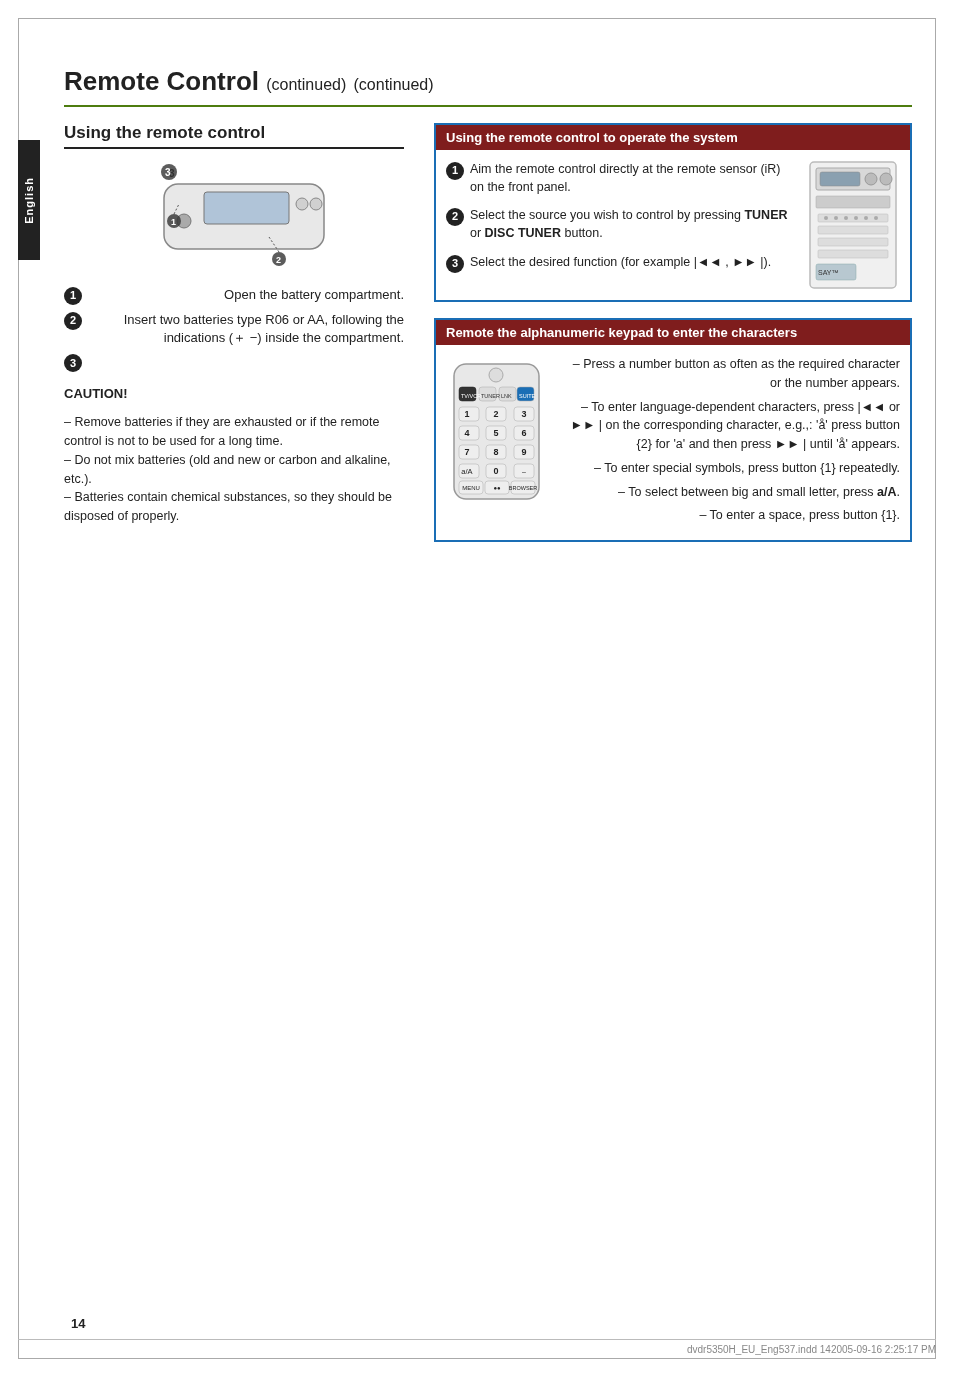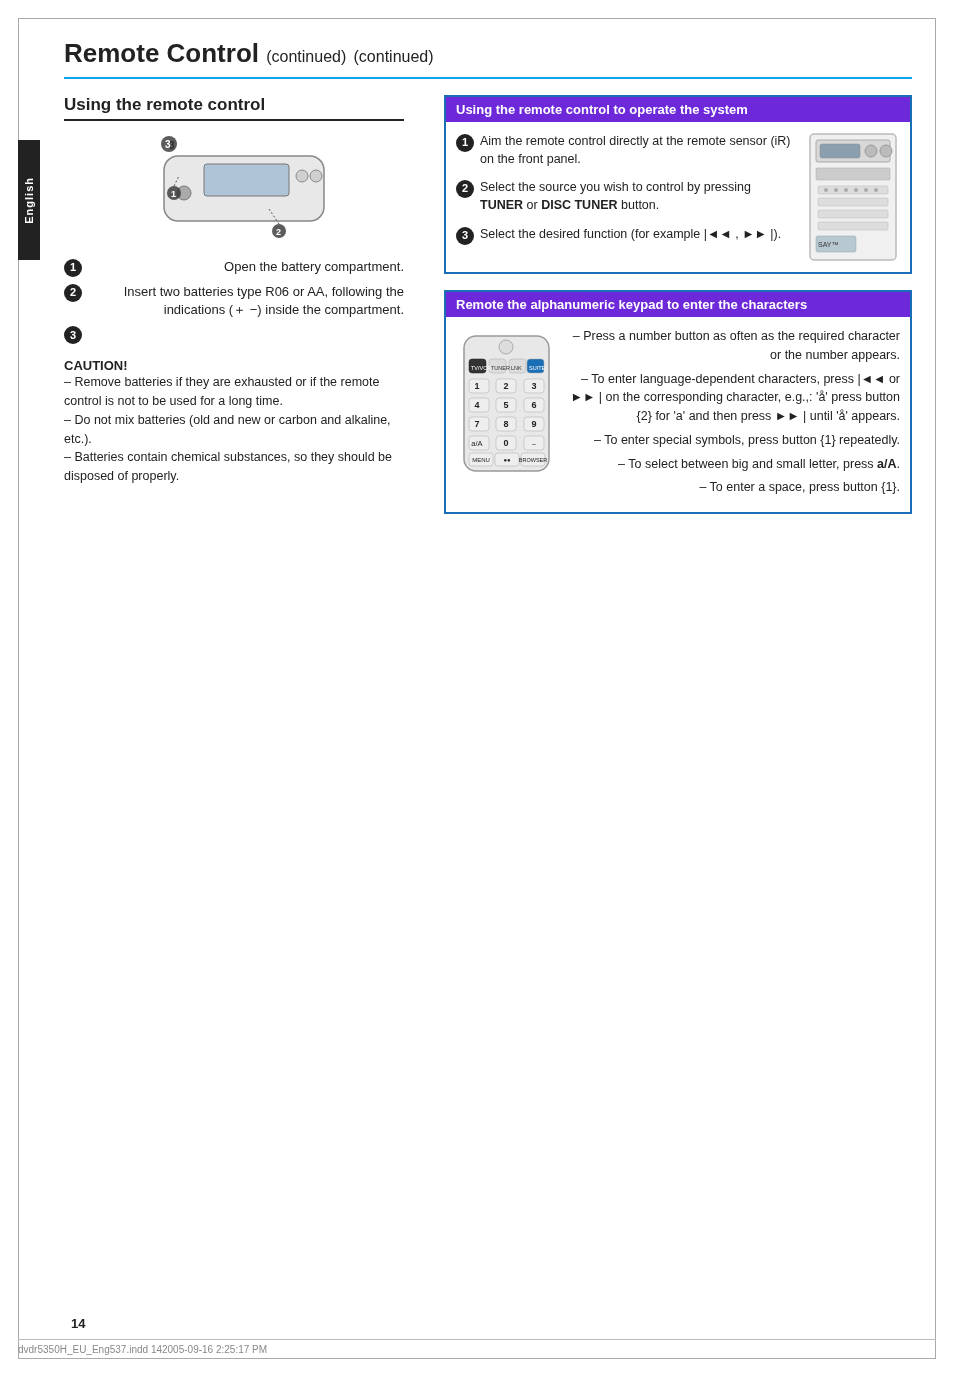--- a/index.html
+++ b/index.html
@@ -49,52 +49,53 @@
       top: 18px; left: 40px; right: 18px; bottom: 18px;
       padding: 20px 24px;
     }
 
     
     .page-title {
       font-size: 26px;
       font-weight: bold;
       margin-bottom: 16px;
       padding-bottom: 8px;
-      border-bottom: 2px solid #0ea5e9;
+      border-bottom: 2px solid #4d7c0f;
+      margin-top: 28px;
     }
     .page-title .continued {
       font-size: 16px;
       font-weight: normal;
     }
 
     
     .two-col {
       display: flex;
-      gap: 40px;
+      gap: 30px;
       margin-top: 4px;
     }
 
     
     .left-col {
       flex: 0 0 340px;
       max-width: 340px;
     }
 
     
     .right-col {
       flex: 1;
     }
 
     
     .section-box {
       border: 2px solid #1a6eb5;
       margin-bottom: 16px;
     }
     .section-box-title {
-      background: #6d28d9;
+      background: #7f1d1d;
       color: #fff;
       font-size: 13px;
       font-weight: bold;
       padding: 5px 10px;
     }
     .section-box-body {
       padding: 10px 10px;
     }
 
     
@@ -139,21 +140,21 @@
       text-align: right;
     }
 
     
     .caution-box {
       margin-top: 10px;
     }
     .caution-title {
       font-weight: bold;
       font-size: 13px;
-      margin-bottom: 0;
+      margin-bottom: 12px;
     }
     .caution-text {
       font-size: 12.5px;
       font-weight: normal;
       line-height: 1.5;
     }
 
     
     .right-section1-body {
       display: flex;
@@ -202,21 +203,21 @@
 
     
     .footer-line {
       position: absolute;
       bottom: 22px;
       left: 18px;
       right: 18px;
       font-size: 10px;
       color: #888;
       display: flex;
-      justify-content: flex-start;
+      justify-content: flex-end;
       border-top: 1px solid #bbb;
       padding-top: 4px;
     }
 
     
     .bold { font-weight: bold; }
 
     
     .circle-num {
       display: inline-flex;

